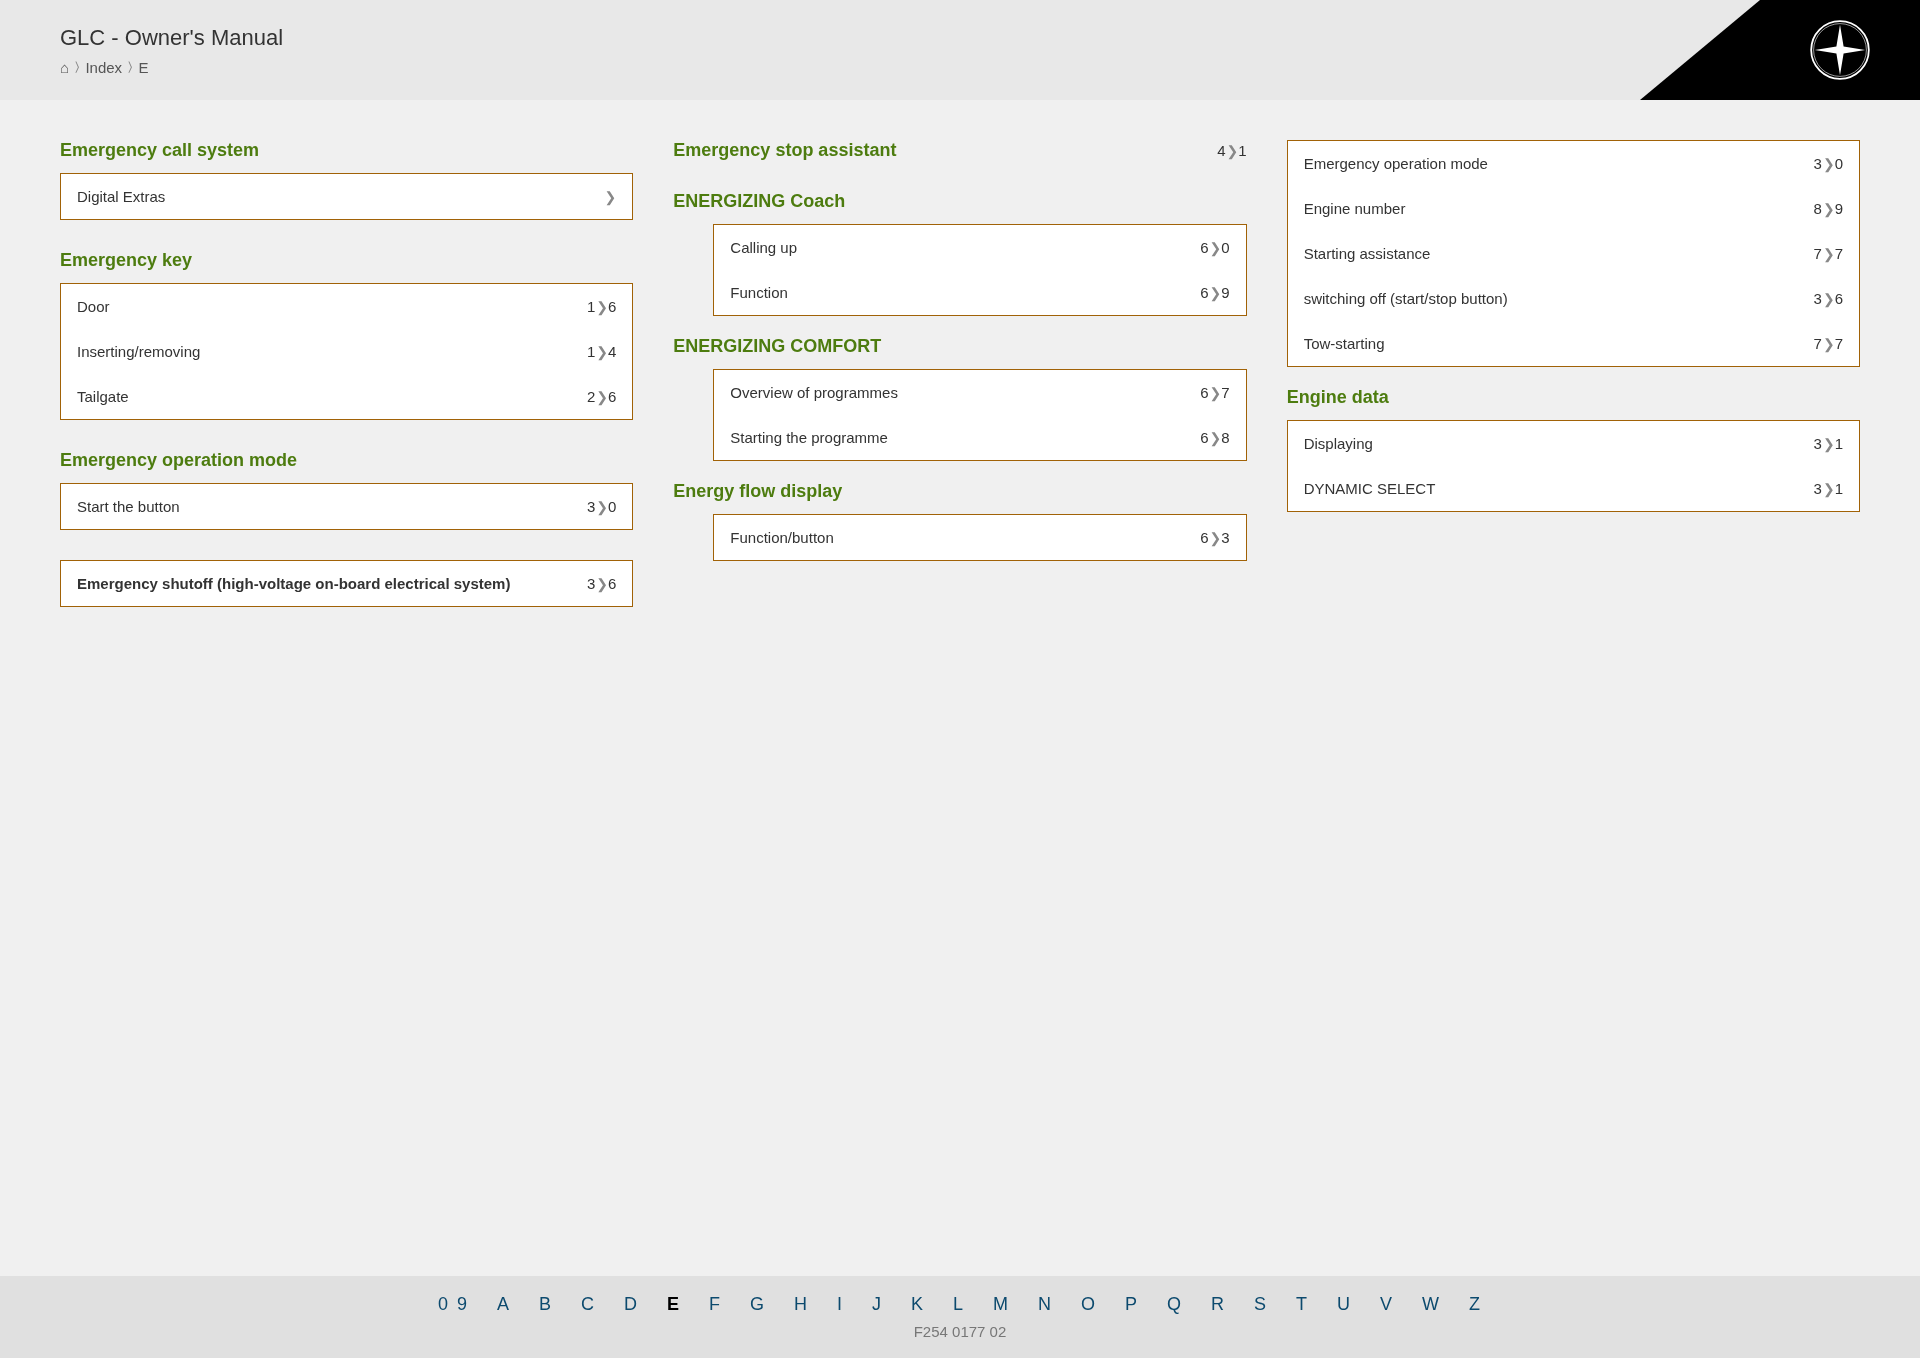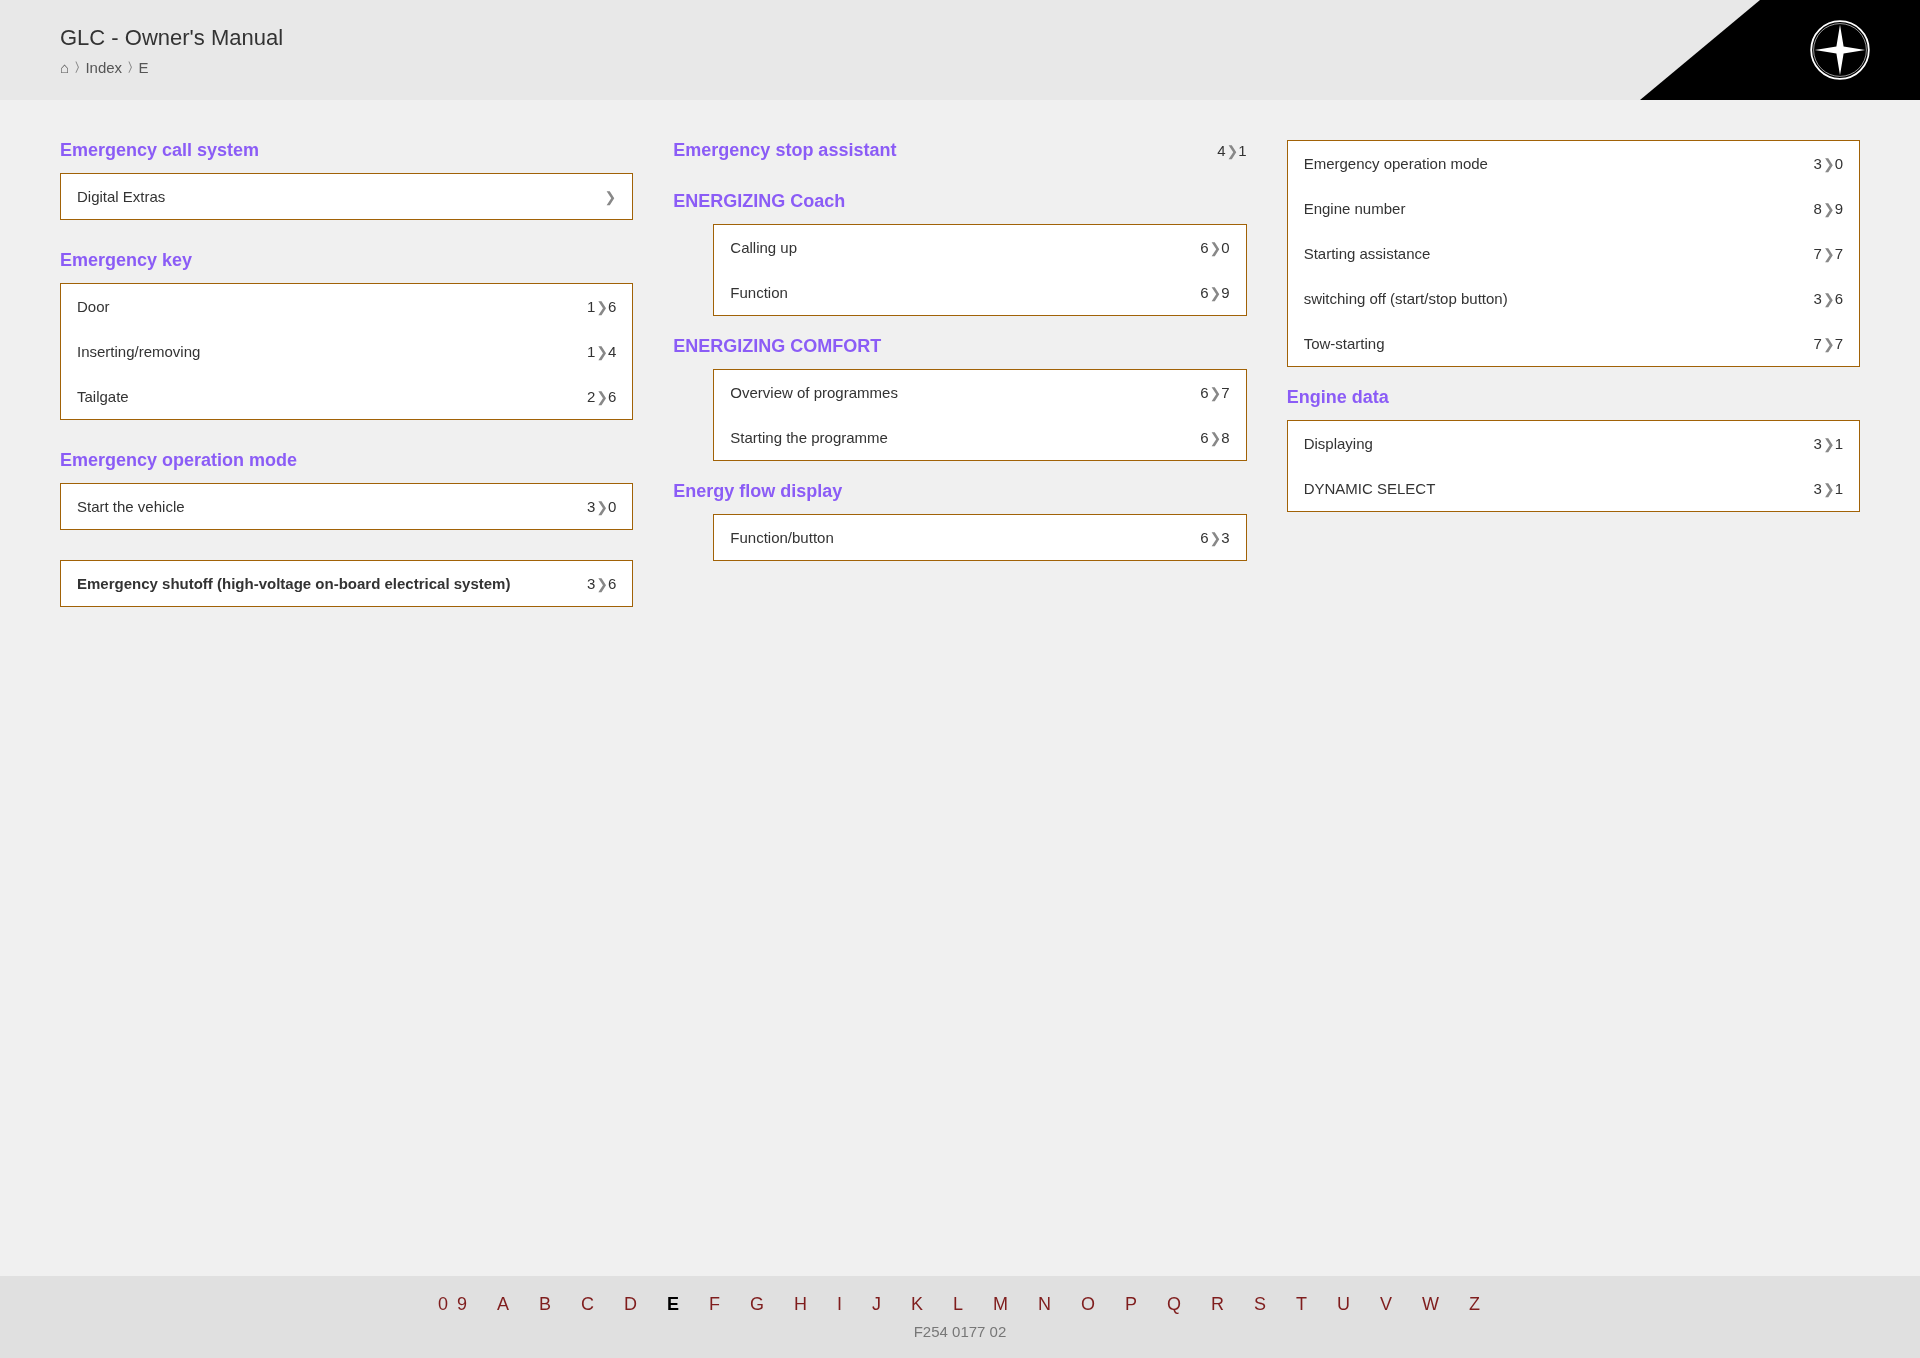--- a/index.html
+++ b/index.html
@@ -72,21 +72,21 @@
     .columns {
       display: grid;
       grid-template-columns: 1fr 1fr 1fr;
       gap: 0 40px;
     }
 
     
     .section-heading {
       font-size: 18px;
       font-weight: bold;
-      color: #8b5cf6;
+      color: #4d7c0f;
       margin-bottom: 12px;
       margin-top: 30px;
     }
     .section-heading:first-child { margin-top: 0; }
 
     
     .entry-box {
       background: #fff;
       border: 1px solid #a16207;
       margin-bottom: 6px;
@@ -135,21 +135,21 @@
     .alpha-bar {
       display: flex;
       gap: 28px;
       font-size: 18px;
       color: #666;
       letter-spacing: 2px;
       font-weight: 300;
     }
     .alpha-letter {
       cursor: pointer;
-      color: #7f1d1d;
+      color: #0c4a6e;
     }
     .alpha-letter.active {
       color: #000;
       font-weight: bold;
     }
     .footer-code {
       font-size: 15px;
       color: #777;
       margin-top: 8px;
     }
@@ -209,21 +209,21 @@
         </div>
         <div class="entry-row">
           <span>Tailgate</span>
           <span class="entry-page">2<span class="arrow-icon">❯</span>6</span>
         </div>
       </div>
 
       <div class="section-heading">Emergency operation mode</div>
       <div class="entry-box">
         <div class="entry-row">
-          <span>Start the vehicle</span>
+          <span>Start the button</span>
           <span class="entry-page">3<span class="arrow-icon">❯</span>0</span>
         </div>
       </div>
 
       <div style="margin-top:30px;">
         <div class="entry-box">
           <div class="entry-row">
             <span class="entry-bold">Emergency shutoff (high-voltage on-board electrical system)</span>
             <span class="entry-page">3<span class="arrow-icon">❯</span>6</span>
           </div>

